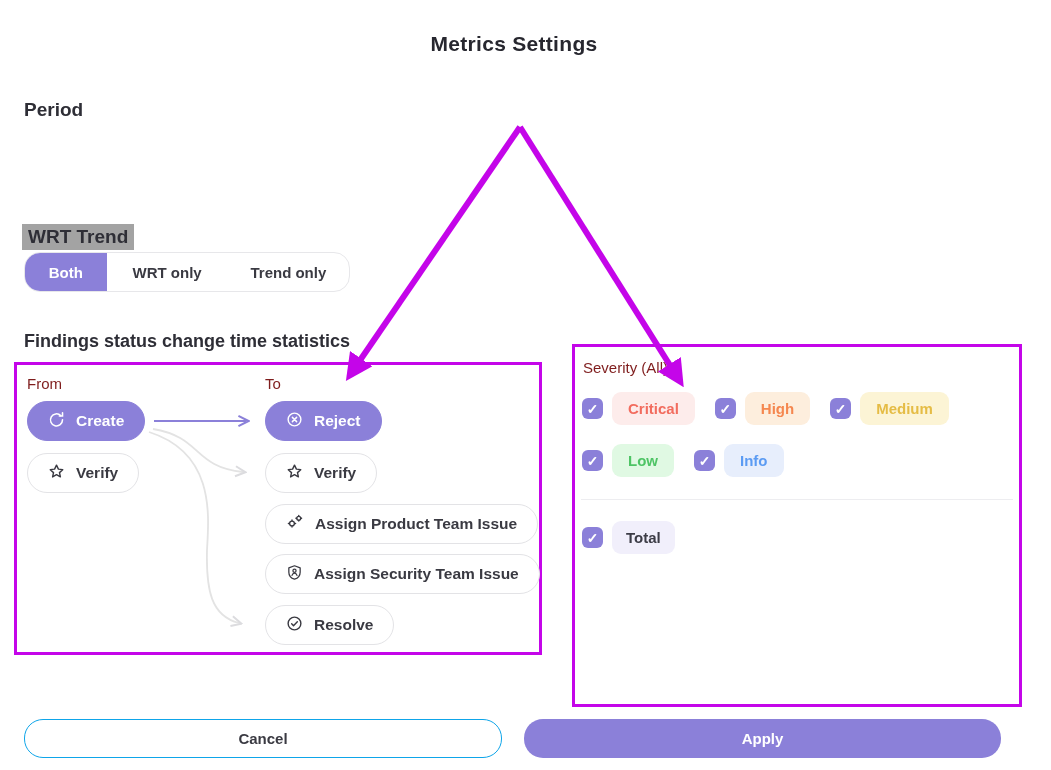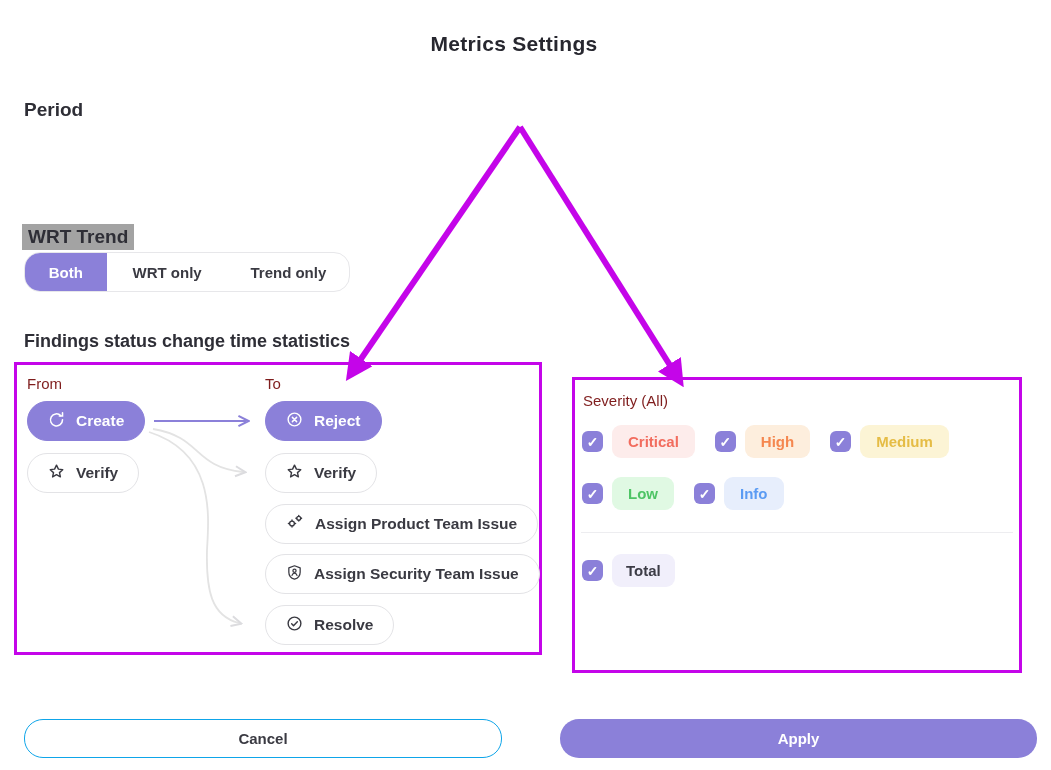--- a/index.html
+++ b/index.html
@@ -32,21 +32,21 @@
   .seg-period .segment { width: 25%; }
   .seg-period .segment:nth-child(3) { width: 27%; }
   .seg-period .segment:nth-child(4) { width: 23%; }
   .seg-wrt .segment:nth-child(1) { width: 82px; }
   .seg-wrt .segment:nth-child(2), .seg-wrt .segment:nth-child(3) { width: 122px; }
   .segment.selected { background: #8b80d9; color: #fff; }
 
   
   .panel { position: absolute; border: 3px solid #c405e9; background: #fff; }
   .panel-flow { left: 14px; top: 362px; width: 528px; height: 293px; }
-  .panel-severity { left: 572px; top: 377px; width: 450px; height: 296px; }
+  .panel-severity { left: 572px; top: 344px; width: 450px; height: 363px; }
   .col-label { position: absolute; font-size: 15px; color: #7f1d1d; font-weight: 400; }
 
   .status-btn {
     position: absolute; display: inline-flex; align-items: center; gap: 11px;
     height: 40px; padding: 0 20px; border-radius: 20px; background: #fff;
     border: 1px solid #e3e3e6; font-size: 15.5px; font-weight: 600; color: #3a3a42;
     font-family: inherit; cursor: pointer; white-space: nowrap;
   }
   .status-btn.selected { background: #8b80d9; border-color: #8b80d9; color: #fff; }
   .status-btn svg { flex: 0 0 auto; }
@@ -68,21 +68,21 @@
   }
   .sev-divider { position: absolute; left: 6px; right: 6px; top: 152px; border-top: 1px solid #ededf0; }
 
   
   .btn {
     position: absolute; top: 719px; height: 39px; border-radius: 19px;
     font-size: 15px; font-weight: 600; font-family: inherit; cursor: pointer;
     display: flex; align-items: center; justify-content: center;
   }
   .btn-cancel { left: 24px; width: 478px; background: #fff; border: 1px solid #0ea5e9; color: #3a3a42; }
-  .btn-apply { left: 560px; width: 477px; background: #8b80d9; border: none; color: #fff; }
+  .btn-apply { left: 524px; width: 477px; background: #8b80d9; border: none; color: #fff; }
 
   .annotation-overlay { position: absolute; left: 0; top: 0; z-index: 50; pointer-events: none; }
 </style>
 </head>
 <body>
 
 <div class="page">
 
   <div class="page-title">Metrics Settings</div>
 

